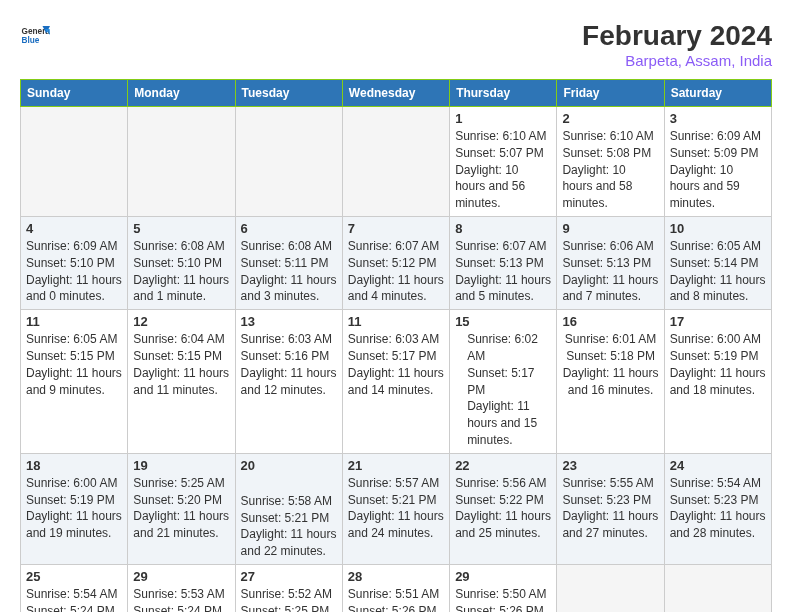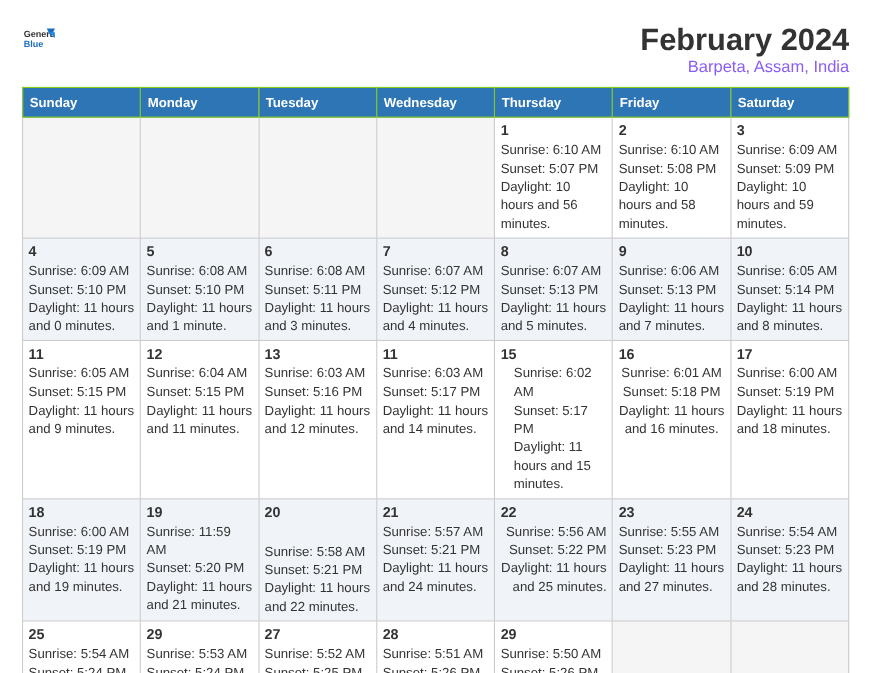--- a/index.html
+++ b/index.html
@@ -222,39 +222,39 @@
       </tr>
       <tr class="row-shaded">
         <td>
           <span class="day-num">18</span>
           <div class="day-detail" style="white-space: pre-line;">Sunrise: 6:00 AM
 Sunset: 5:19 PM
 Daylight: 11 hours and 19 minutes.</div>
         </td>
         <td>
           <span class="day-num">19</span>
-          <div class="day-detail" style="white-space: pre-line;">Sunrise: 11:59 AM
+          <div class="day-detail" style="white-space: pre-line;">Sunrise: 5:25 AM
 Sunset: 5:20 PM
 Daylight: 11 hours and 21 minutes.</div>
         </td>
         <td>
           <span class="day-num">20</span>
           <div class="day-detail" style="white-space: pre-line; margin-top: 20px;">Sunrise: 5:58 AM
 Sunset: 5:21 PM
 Daylight: 11 hours and 22 minutes.</div>
         </td>
         <td>
           <span class="day-num">21</span>
           <div class="day-detail" style="white-space: pre-line;">Sunrise: 5:57 AM
 Sunset: 5:21 PM
 Daylight: 11 hours and 24 minutes.</div>
         </td>
         <td>
           <span class="day-num">22</span>
-          <div class="day-detail" style="white-space: pre-line; text-align: right;">Sunrise: 5:56 AM
+          <div class="day-detail" style="white-space: pre-line;">Sunrise: 5:56 AM
 Sunset: 5:22 PM
 Daylight: 11 hours and 25 minutes.</div>
         </td>
         <td>
           <span class="day-num">23</span>
           <div class="day-detail" style="white-space: pre-line;">Sunrise: 5:55 AM
 Sunset: 5:23 PM
 Daylight: 11 hours and 27 minutes.</div>
         </td>
         <td>

